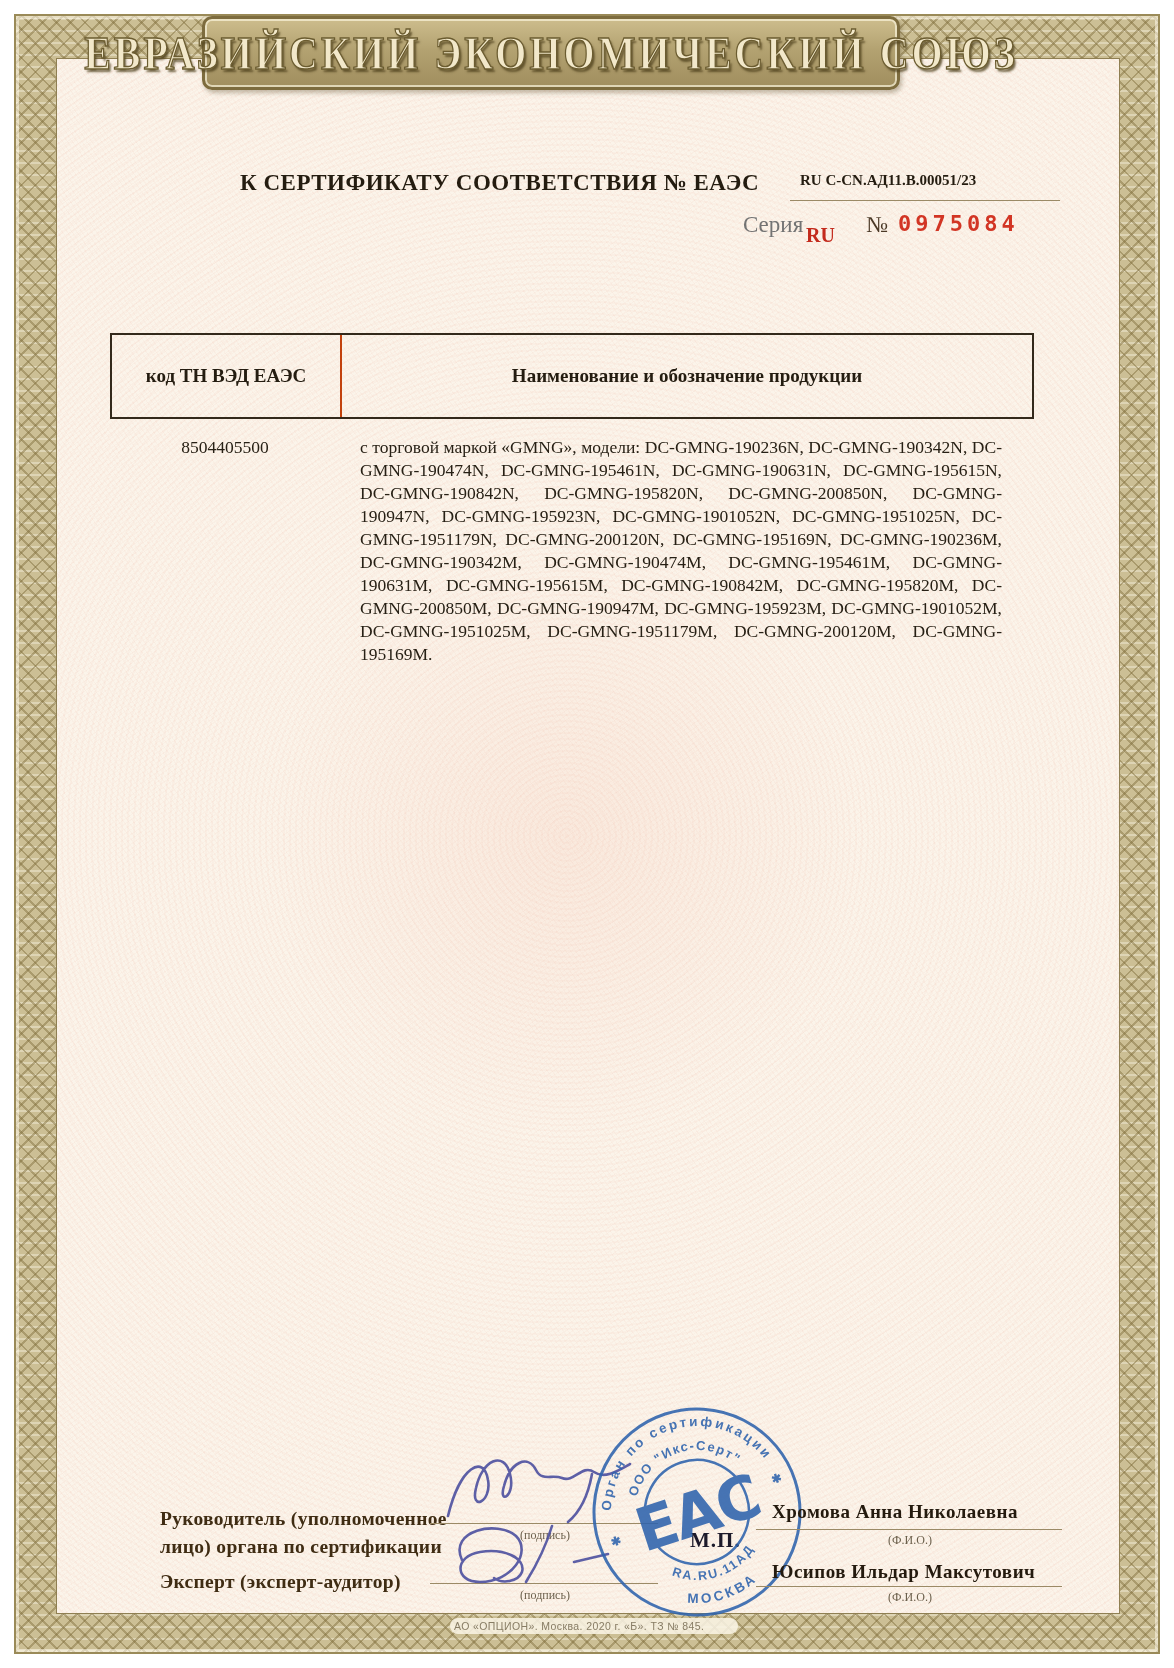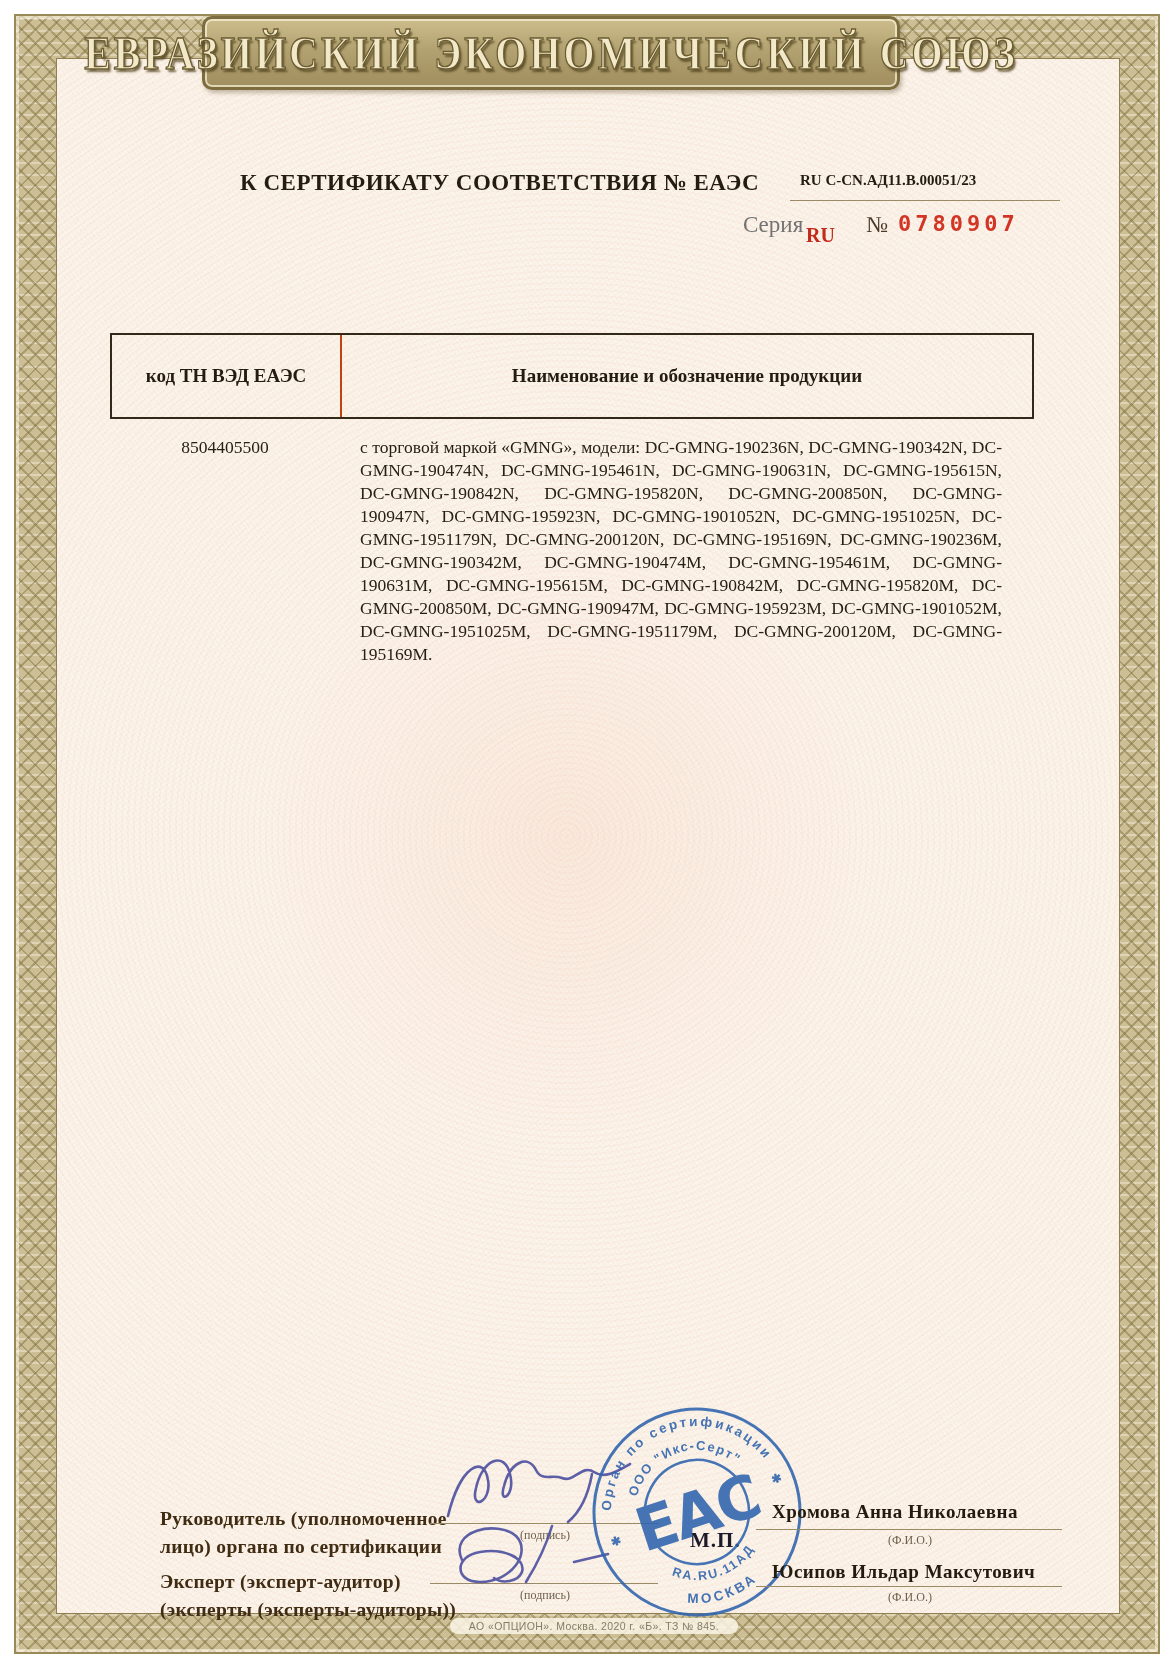--- a/index.html
+++ b/index.html
@@ -77,21 +77,21 @@
   .name-line{left:756px;width:306px;border-bottom:1.3px solid #9b8a66;height:0;}
   .name-line1{top:1529px;}
   .name-line2{top:1586px;}
   .cap-fio1{left:830px;top:1533px;width:160px;}
   .cap-fio2{left:830px;top:1590px;width:160px;}
 
   .stamp-svg{left:582px;top:1397px;opacity:.88;}
   .sig-svg{pointer-events:none;}
   .sig-svg path{stroke:#4b4f9e;stroke-width:2.6;fill:none;stroke-linecap:round;opacity:.9;}
 
-  .imprint{left:450px;top:1618px;width:280px;text-align:center;font-size:10.5px;
+  .imprint{left:450px;top:1618px;width:280px;font-size:10.5px;
     color:#877c64;font-family:"Liberation Sans",sans-serif;letter-spacing:.4px;
     background:rgba(250,244,230,.85);border-radius:8px;padding:2px 4px;z-index:6;}
 </style>
 </head>
 <body>
 
 <div class="page">
 
   <div class="frame"></div>
   <div class="sheet"></div>
@@ -101,37 +101,36 @@
   </div>
 
 
   <div class="abs subtitle">К СЕРТИФИКАТУ СООТВЕТСТВИЯ № ЕАЭС</div>
   <div class="abs cert-number">RU C-CN.АД11.В.00051/23</div>
   <div class="abs cert-line"></div>
 
   <div class="abs series-label">Серия</div>
   <div class="abs series-value">RU</div>
   <div class="abs number-sign">№</div>
-  <div class="abs number-value">0780907</div>
+  <div class="abs number-value">0975084</div>
 
   <div class="abs tbl">
     <div class="tbl-c1">код ТН ВЭД ЕАЭС</div>
     <div class="tbl-c2">Наименование и обозначение продукции</div>
   </div>
 
   <div class="abs code-cell">8504405500</div>
   <div class="abs desc-cell">с торговой маркой «GMNG», модели: DC-GMNG-190236N, DC-GMNG-190342N, DC-GMNG-190474N, DC-GMNG-195461N, DC-GMNG-190631N, DC-GMNG-195615N, DC-GMNG-190842N, DC-GMNG-195820N, DC-GMNG-200850N, DC-GMNG-190947N, DC-GMNG-195923N, DC-GMNG-1901052N, DC-GMNG-1951025N, DC-GMNG-1951179N, DC-GMNG-200120N, DC-GMNG-195169N, DC-GMNG-190236M, DC-GMNG-190342M, DC-GMNG-190474M, DC-GMNG-195461M, DC-GMNG-190631M, DC-GMNG-195615M, DC-GMNG-190842M, DC-GMNG-195820M, DC-GMNG-200850M, DC-GMNG-190947M, DC-GMNG-195923M, DC-GMNG-1901052M, DC-GMNG-1951025M, DC-GMNG-1951179M, DC-GMNG-200120M, DC-GMNG-195169M.</div>
 
   <div class="abs role role1">
     <div>Руководитель (уполномоченное</div>
     <div>лицо) органа по сертификации</div>
   </div>
   <div class="abs role role2">
     <div>Эксперт (эксперт-аудитор)</div>
-    <div>(эксперты (эксперты-аудиторы))</div>
   </div>
 
   <div class="abs sig-line sig-line1"></div>
   <div class="abs sig-line sig-line2"></div>
   <div class="abs caption cap-sig1">(подпись)</div>
   <div class="abs caption cap-sig2">(подпись)</div>
 
   <svg class="abs sig-svg" style="left:440px;top:1438px;" width="210" height="92" viewBox="0 0 210 92">
     <path d="M8,78 C20,28 44,16 48,42 C52,64 30,74 36,50 C42,22 64,12 70,36 C76,58 58,68 64,48 C70,24 88,16 96,32 C102,44 112,36 122,40 C134,45 142,26 154,34 C164,41 176,34 190,26 M152,36 C148,58 140,74 128,84"></path>
   </svg>

